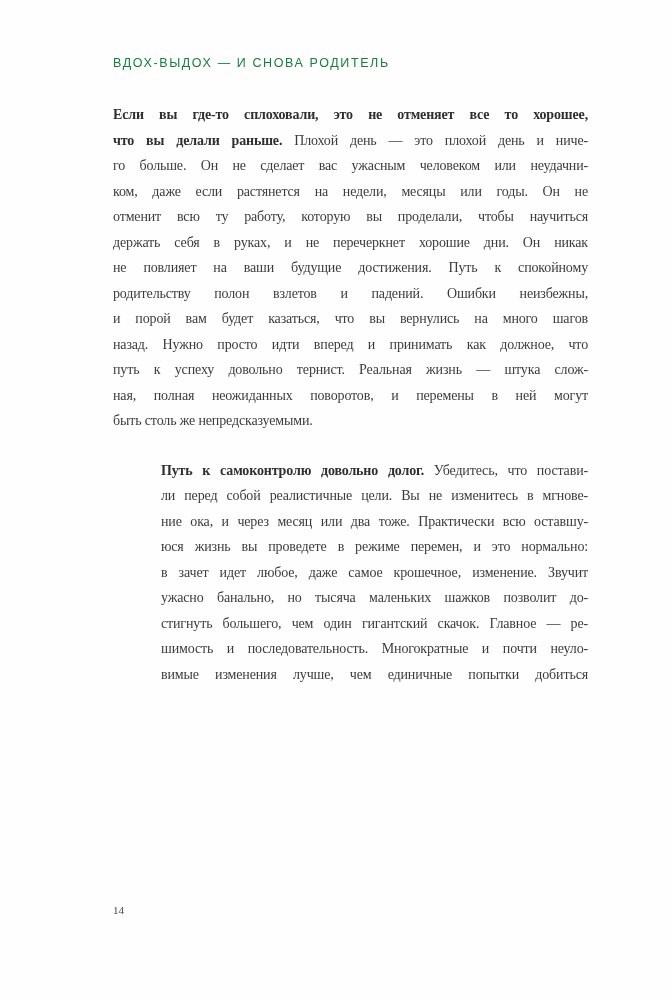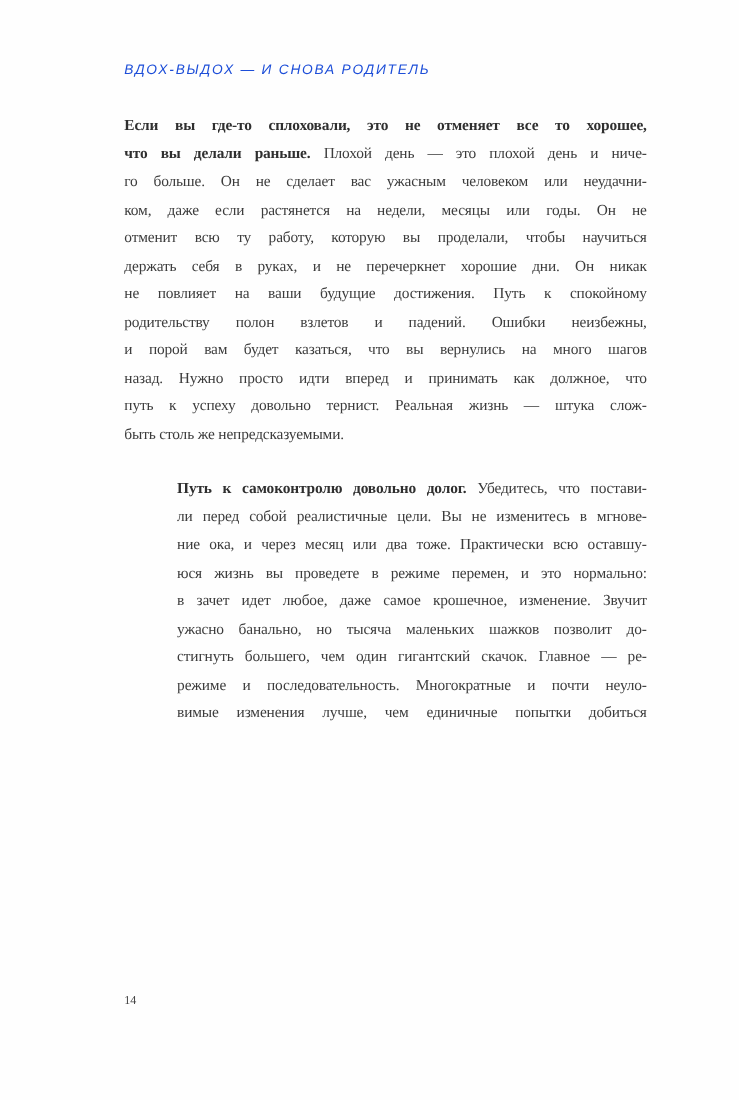--- a/index.html
+++ b/index.html
@@ -15,23 +15,22 @@
     overflow: hidden;
   }
   .running-header {
     position: absolute;
     left: 113px;
     top: 56px;
     font-family: "Liberation Sans", "DejaVu Sans", sans-serif;
     font-size: 12.5px;
     font-weight: 400;
     letter-spacing: 1.6px;
-    color: #1d4ed8;
+    color: #15803d;
     white-space: nowrap;
-    font-style: italic;
   }
   .body-text {
     position: absolute;
     left: 113px;
     top: 102px;
     width: 475px;
     font-family: Liberation Serif, serif;
     font-size: 14px;
     line-height: 25.5px;
     letter-spacing: -0.15px;
@@ -73,29 +72,30 @@
         <div class="text-line"><span class="seg-bold">что вы делали раньше.</span><span class="seg-regular"> Плохой день — это плохой день и ниче-</span></div>
         <div class="text-line"><span class="seg-regular">го больше. Он не сделает вас ужасным человеком или неудачни-</span></div>
         <div class="text-line"><span class="seg-regular">ком, даже если растянется на недели, месяцы или годы. Он не</span></div>
         <div class="text-line"><span class="seg-regular">отменит всю ту работу, которую вы проделали, чтобы научиться</span></div>
         <div class="text-line"><span class="seg-regular">держать себя в руках, и не перечеркнет хорошие дни. Он никак</span></div>
         <div class="text-line"><span class="seg-regular">не повлияет на ваши будущие достижения. Путь к спокойному</span></div>
         <div class="text-line"><span class="seg-regular">родительству полон взлетов и падений. Ошибки неизбежны,</span></div>
         <div class="text-line"><span class="seg-regular">и порой вам будет казаться, что вы вернулись на много шагов</span></div>
         <div class="text-line"><span class="seg-regular">назад. Нужно просто идти вперед и принимать как должное, что</span></div>
         <div class="text-line"><span class="seg-regular">путь к успеху довольно тернист. Реальная жизнь — штука слож-</span></div>
+        <div class="text-line"><span class="seg-regular">ная, полная неожиданных поворотов, и перемены в ней могут</span></div>
         <div class="text-line no-stretch"><span class="seg-regular">быть столь же непредсказуемыми.</span></div>
       </div>
       <div class="paragraph">
         <div class="text-line"><span class="seg-bold">Путь к самоконтролю довольно долог.</span><span class="seg-regular"> Убедитесь, что постави-</span></div>
         <div class="text-line"><span class="seg-regular">ли перед собой реалистичные цели. Вы не изменитесь в мгнове-</span></div>
         <div class="text-line"><span class="seg-regular">ние ока, и через месяц или два тоже. Практически всю оставшу-</span></div>
         <div class="text-line"><span class="seg-regular">юся жизнь вы проведете в режиме перемен, и это нормально:</span></div>
         <div class="text-line"><span class="seg-regular">в зачет идет любое, даже самое крошечное, изменение. Звучит</span></div>
         <div class="text-line"><span class="seg-regular">ужасно банально, но тысяча маленьких шажков позволит до-</span></div>
         <div class="text-line"><span class="seg-regular">стигнуть большего, чем один гигантский скачок. Главное — ре-</span></div>
-        <div class="text-line"><span class="seg-regular">режиме и последовательность. Многократные и почти неуло-</span></div>
+        <div class="text-line"><span class="seg-regular">шимость и последовательность. Многократные и почти неуло-</span></div>
         <div class="text-line"><span class="seg-regular">вимые изменения лучше, чем единичные попытки добиться</span></div>
       </div>
     </div>
 
   <div class="page-number">14</div>
 </div>
 
 </body></html>

